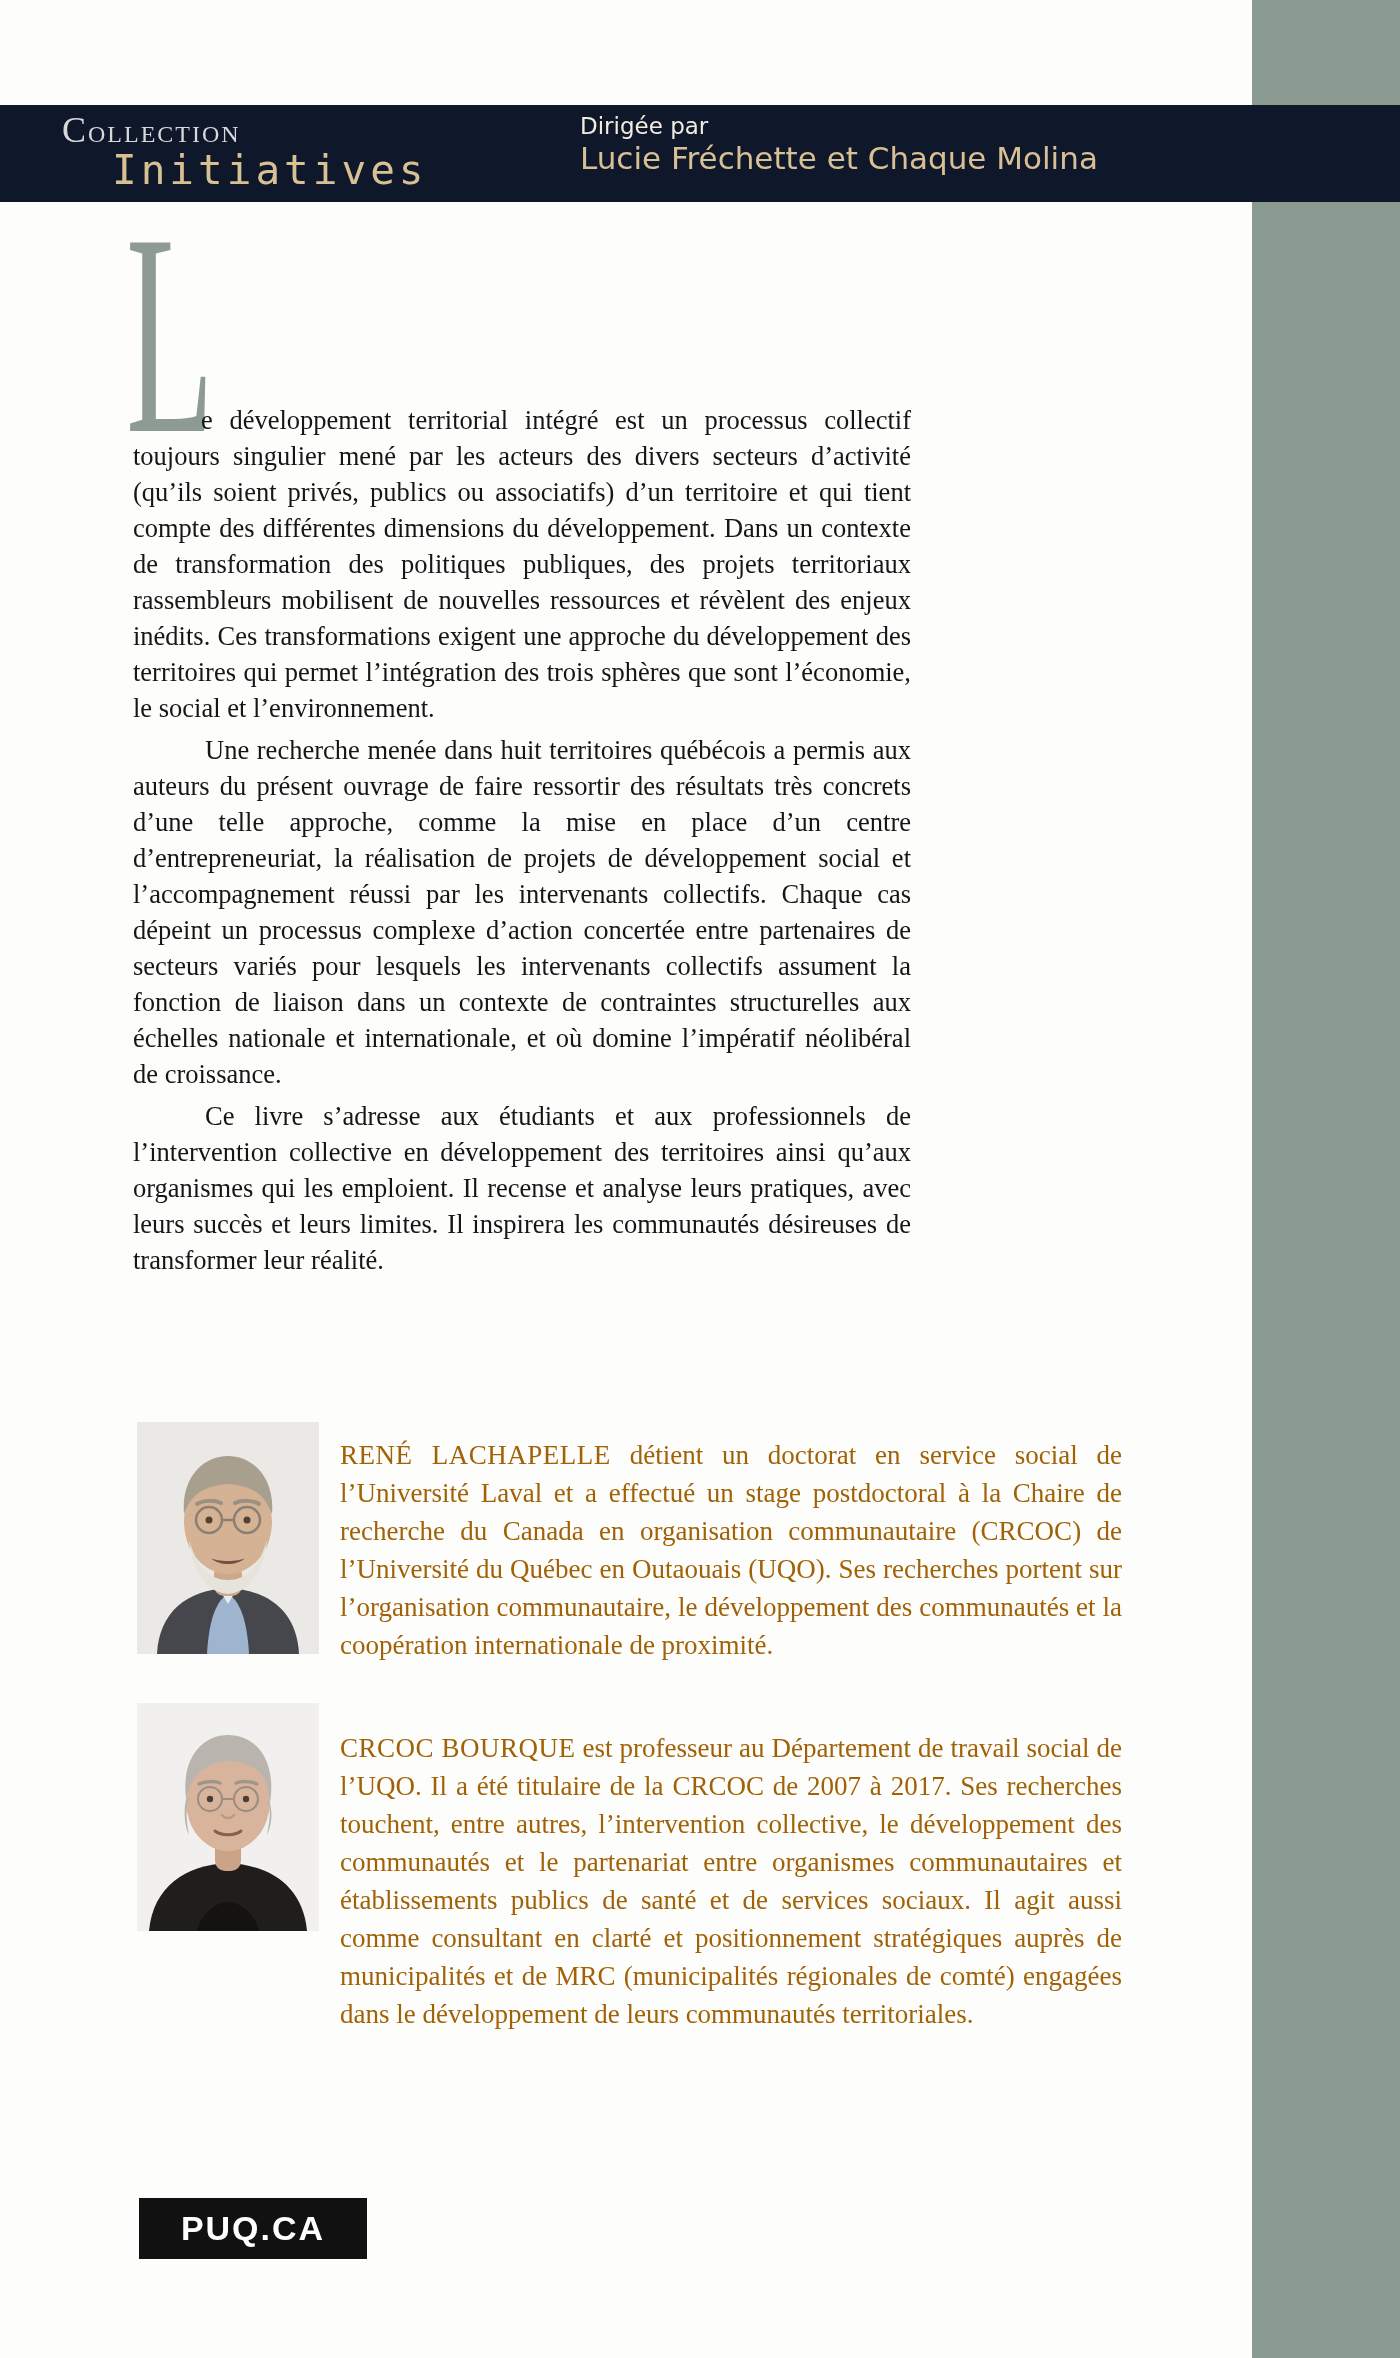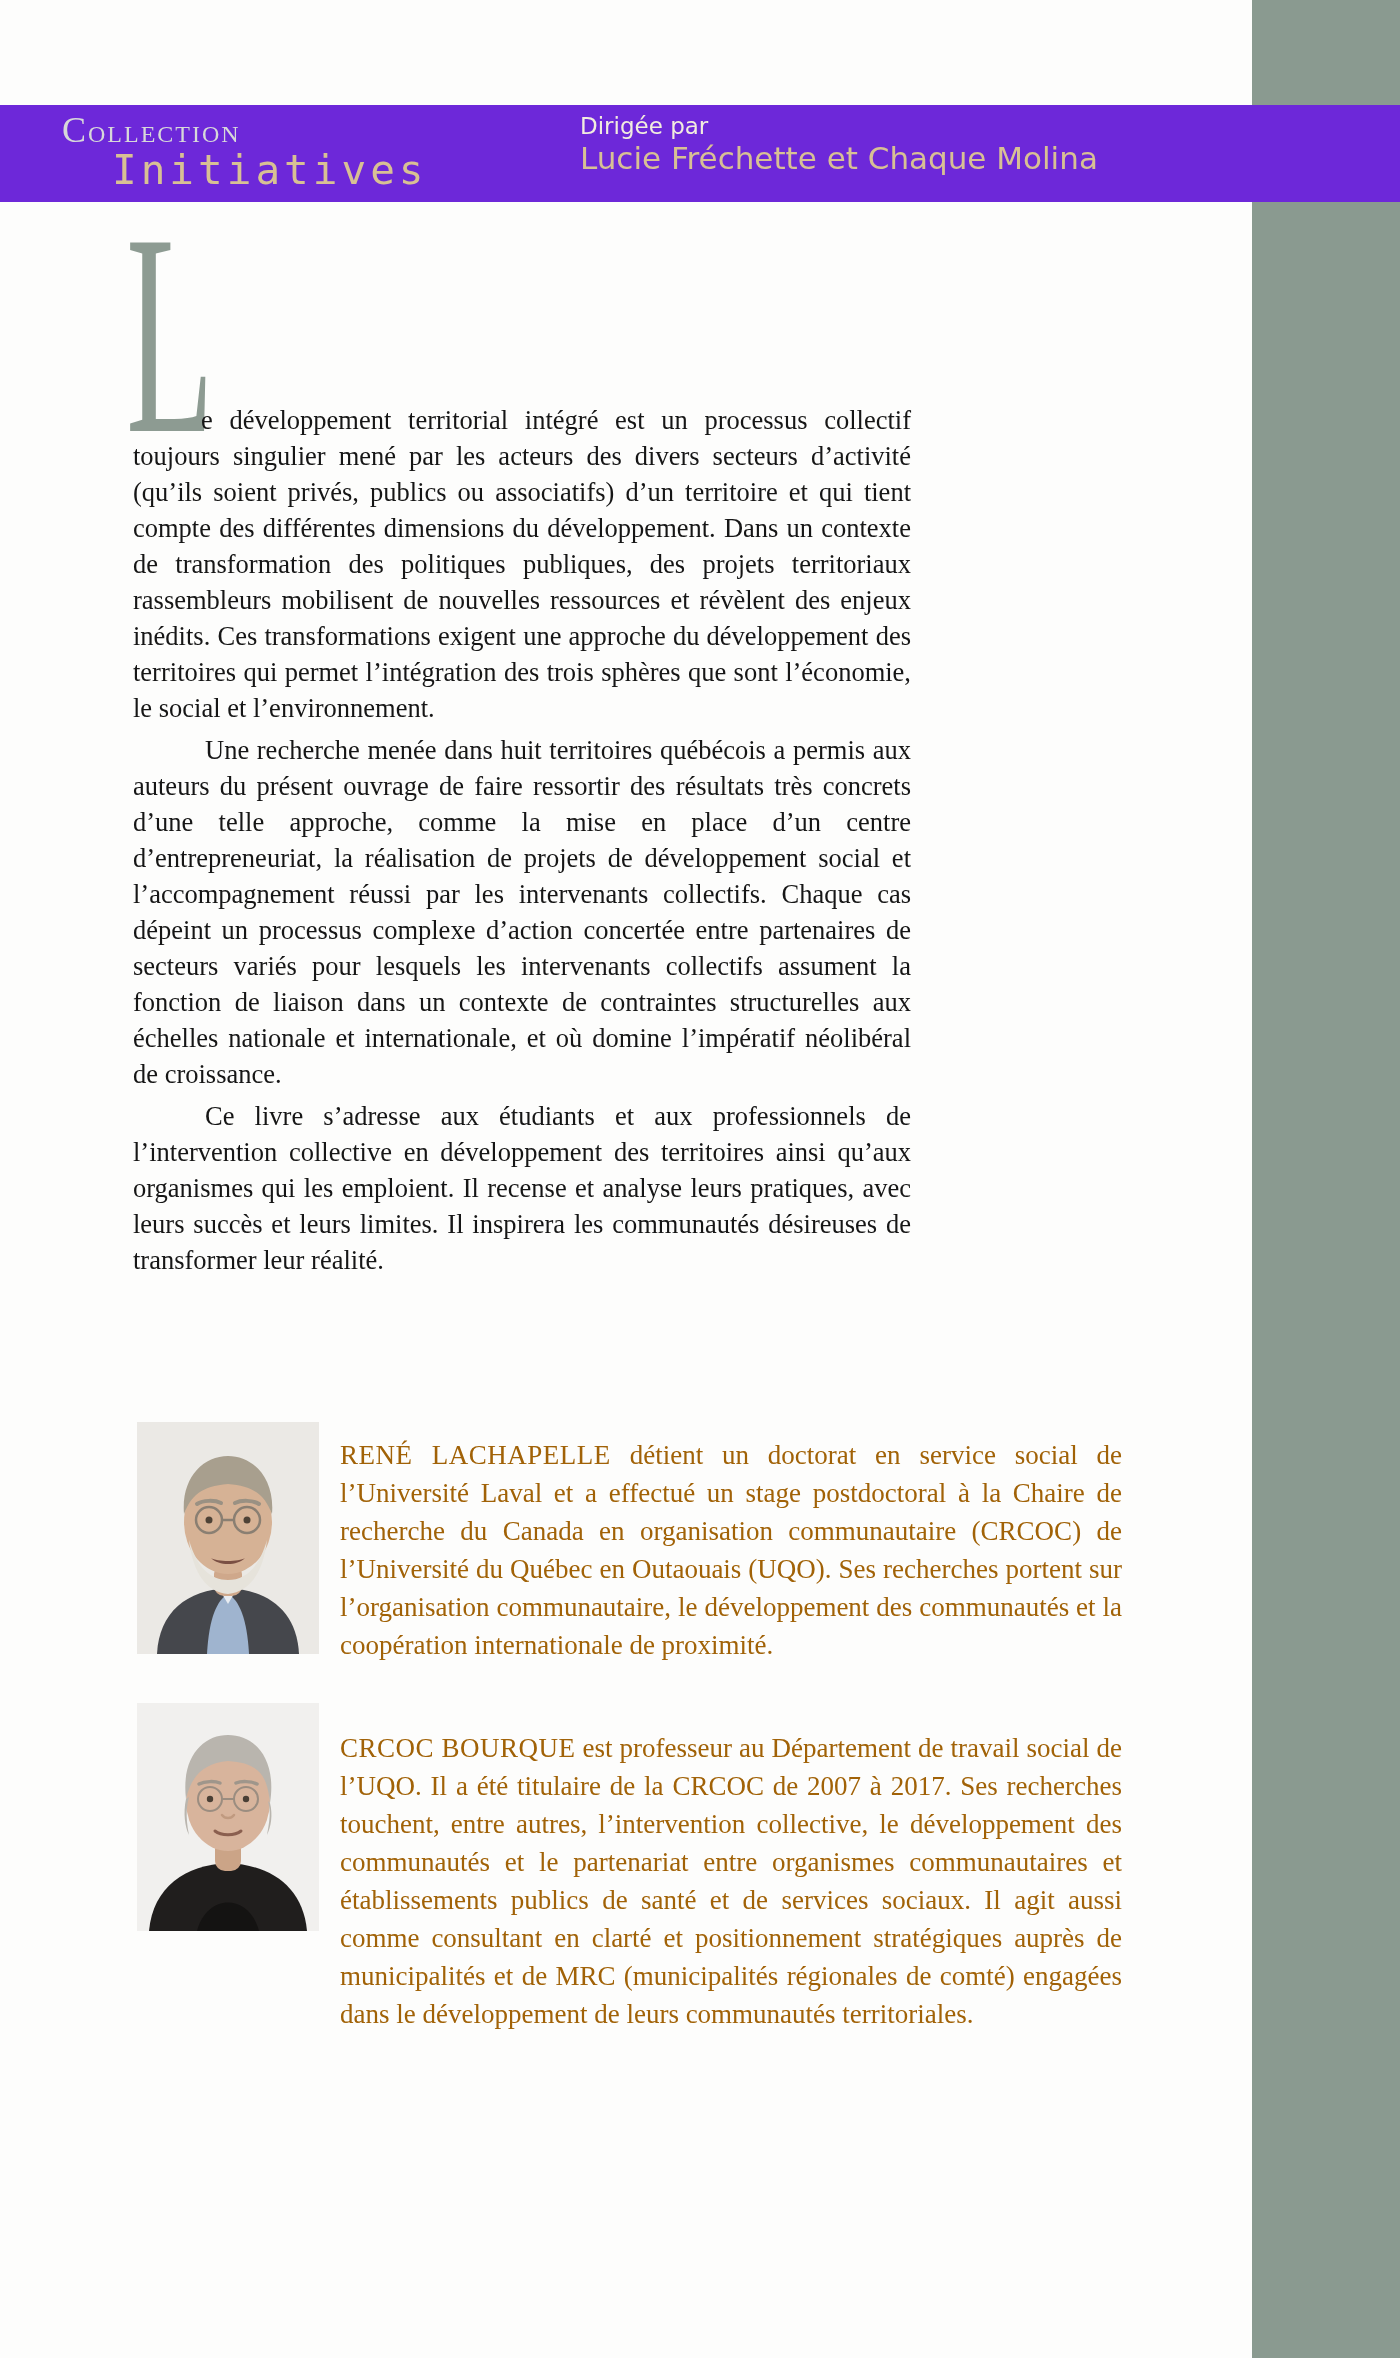--- a/index.html
+++ b/index.html
@@ -11,21 +11,21 @@
 
   
   .stripe {
     position:absolute; top:0; right:0; width:148px; height:2358px;
     background:#8a9a90;
   }
 
   
   .banner {
     position:absolute; left:0; top:105px; width:1400px; height:97px;
-    background:#6d28d9;
+    background:#0f172a;
   }
   .banner-left { position:absolute; left:62px; top:7px; }
   .collection-line { color:#d7d8d9; letter-spacing:2px; line-height:1; }
   .collection-initial { font-size:36px; font-family:"Liberation Serif", serif; }
   .collection-rest   { font-size:24px; font-family:"Liberation Serif", serif; }
   .initiatives-line {
     margin-left:50px; margin-top:2px;
     color:#d8c094; font-family:"DejaVu Sans Mono", monospace;
     font-size:41px; letter-spacing:4px; line-height:1;
   }
@@ -151,14 +151,17 @@
         <path d="M78 128 C84 133 98 133 104 128" stroke="#8a5f4f" stroke-width="3" fill="none" stroke-linecap="round"></path>
         <path d="M85 112 C88 116 94 116 97 112" stroke="#c09a80" stroke-width="2.5" fill="none" stroke-linecap="round"></path>
       </svg>
     </div>
     <div class="bio-text">
       <span class="bio-name">CRCOC BOURQUE</span>
       <span>est professeur au Département de travail social de l’UQO. Il a été titulaire de la CRCOC de 2007 à 2017. Ses recherches touchent, entre autres, l’intervention collective, le développement des communautés et le partenariat entre organismes communautaires et établissements publics de santé et de services sociaux. Il agit aussi comme consultant en clarté et positionnement stratégiques auprès de municipalités et de MRC (municipalités régionales de comté) engagées dans le développement de leurs communautés territoriales.</span>
     </div>
   </div>
 
+  <div class="puq-box">
+    <span>PUQ.CA</span>
+  </div>
 
 </div>
 
 </body></html>

